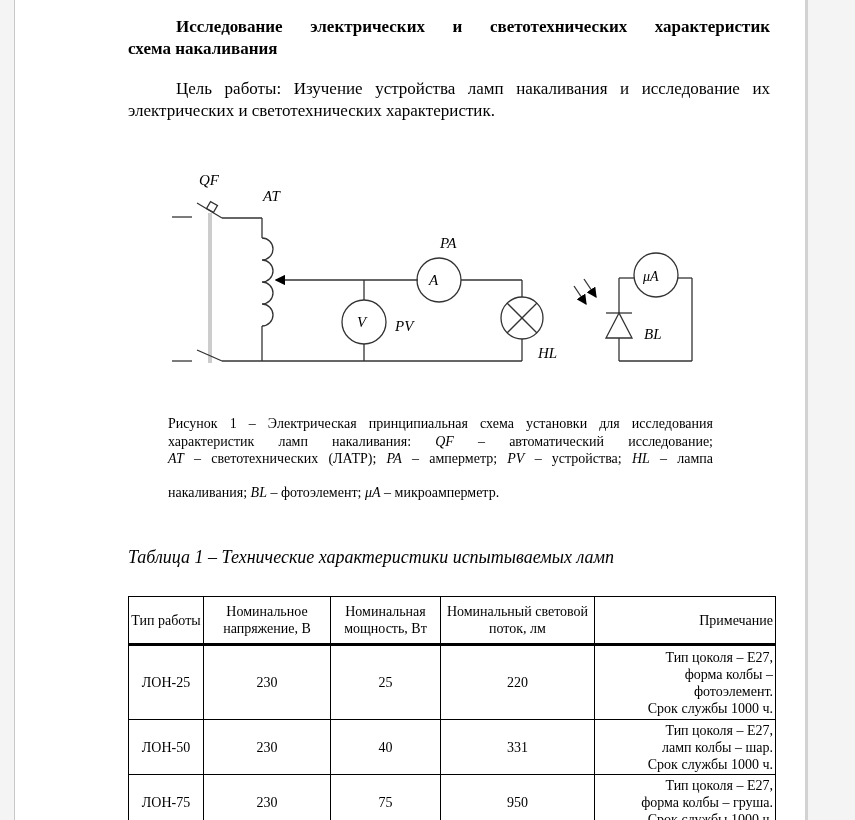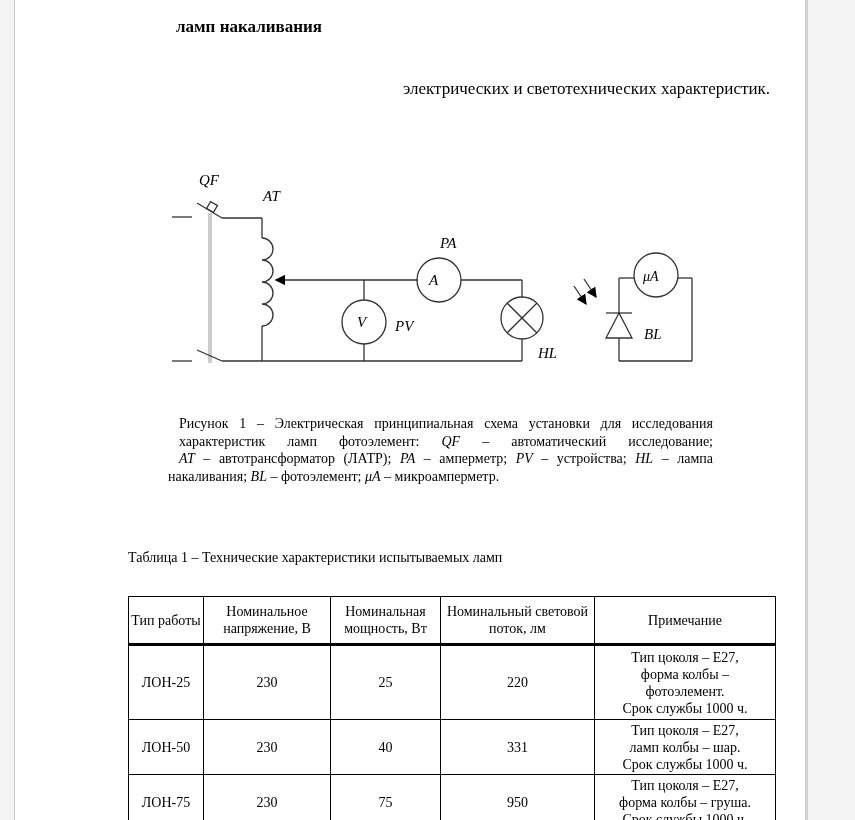--- a/index.html
+++ b/index.html
@@ -24,57 +24,59 @@
     text-align:justify; text-align-last:left;
     text-indent:48px;
     word-spacing:0px;
   }
   .title .l1 { display:block; text-align:justify; text-align-last:justify; }
   .goal {
     left:128px; top:78px; width:642px;
     font-size:17px; line-height:22px;
   }
   .goal .l1 { display:block; text-indent:48px; text-align:justify; text-align-last:justify; }
-  .goal .l2 { display:block;text-align:right; }
+  .goal .l2 { display:block; }
   svg.circuit { position:absolute; left:0; top:0; }
   .caption {
     left:168px; top:415px; width:545px;
     font-size:14px; line-height:17.5px;
   }
-  .caption .j { display:block; text-align:justify; text-align-last:justify;margin-left:11px; }
-  .caption .n { display:block; }
+  .caption .j { display:block; text-align:justify; text-align-last:justify; }
+  .caption .n { display:block;margin-top:16px; }
   .caption i { font-style:italic; }
   .tcap {
-    left:128px; top:549px; font-size:14px; line-height:17px;
+    left:128px; top:549px; font-size:18px; line-height:17px;font-style:italic;
   }
   table.spec {
     position:absolute; left:128px; top:596px;
     border-collapse:collapse;
     font-size:14px; line-height:17px;
   }
   table.spec td, table.spec th {
     border:1px solid #000;
     text-align:center; vertical-align:middle;
     font-weight:normal;
     padding:0 2px;
   }
   table.spec th { height:46px; }
   table.spec thead tr th { border-bottom:3px solid #000; }
-  table.spec td.c5, table.spec th.c5 { border-left:1px solid #888; }
+  table.spec td.c5, table.spec th.c5 { border-left:1px solid #888;text-align:right; }
 </style>
 </head>
 <body>
 
 <div class="page"></div>
 
 <div class="abs title">
-  <span>ламп накаливания</span>
+  <span class="l1">Исследование электрических и светотехнических характеристик</span>
+  <span>схема накаливания</span>
 </div>
 
 <div class="abs goal">
+  <span class="l1">Цель работы: Изучение устройства ламп накаливания и исследование их</span>
   <span class="l2">электрических и светотехнических характеристик.</span>
 </div>
 
 <svg class="circuit" width="855" height="410" xmlns="http://www.w3.org/2000/svg">
   <defs>
     <marker id="arr" markerWidth="8" markerHeight="8" refX="7" refY="4" orient="auto">
       <path d="M0,0 L8,4 L0,8 z" fill="#000"></path>
     </marker>
   </defs>
   <g stroke="#333" stroke-width="1.3" fill="none">
@@ -141,22 +143,22 @@
     <text x="357" y="327">V</text>
     <text x="395" y="331">PV</text>
     <text x="538" y="358">HL</text>
     <text x="643" y="281" font-size="14">μA</text>
     <text x="644" y="339">BL</text>
   </g>
 </svg>
 
 <div class="abs caption">
   <span class="j">Рисунок 1 – Электрическая принципиальная схема установки для исследования</span>
-  <span class="j"><span>характеристик ламп фотоэлемент: </span><i>QF</i><span> – автоматический исследование;</span></span>
-  <span class="j"><i>AT</i><span> – автотрансформатор (ЛАТР); </span><i>PA</i><span> – амперметр; </span><i>PV</i><span> – устройства; </span><i>HL</i><span> – лампа</span></span>
+  <span class="j"><span>характеристик ламп накаливания: </span><i>QF</i><span> – автоматический исследование;</span></span>
+  <span class="j"><i>AT</i><span> – светотехнических (ЛАТР); </span><i>PA</i><span> – амперметр; </span><i>PV</i><span> – устройства; </span><i>HL</i><span> – лампа</span></span>
   <span class="n"><span>накаливания; </span><i>BL</i><span> – фотоэлемент; </span><i>μA</i><span> – микроамперметр.</span></span>
 </div>
 
 <div class="abs tcap">Таблица 1 – Технические характеристики испытываемых ламп</div>
 
 <table class="spec">
   <thead>
     <tr>
       <th style="width:70px">Тип работы</th>
       <th style="width:122px">Номинальное напряжение, В</th>

